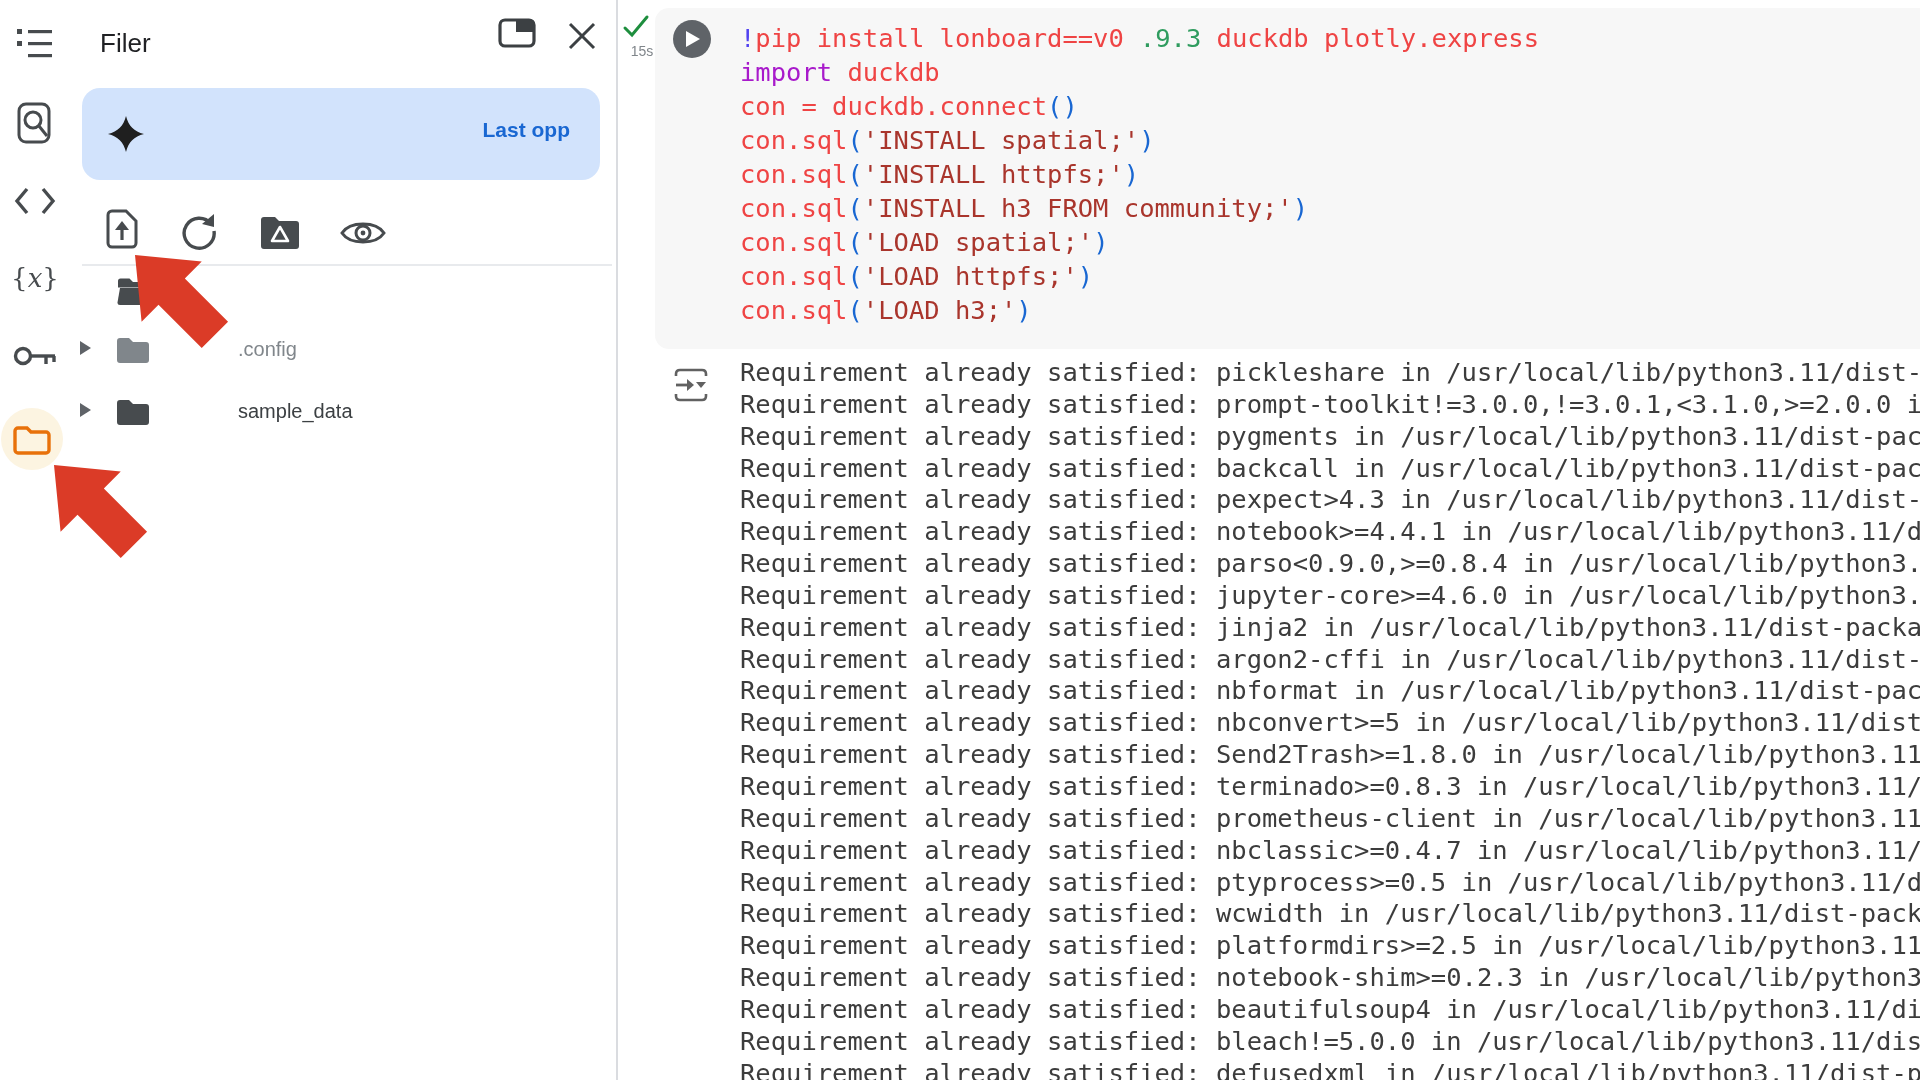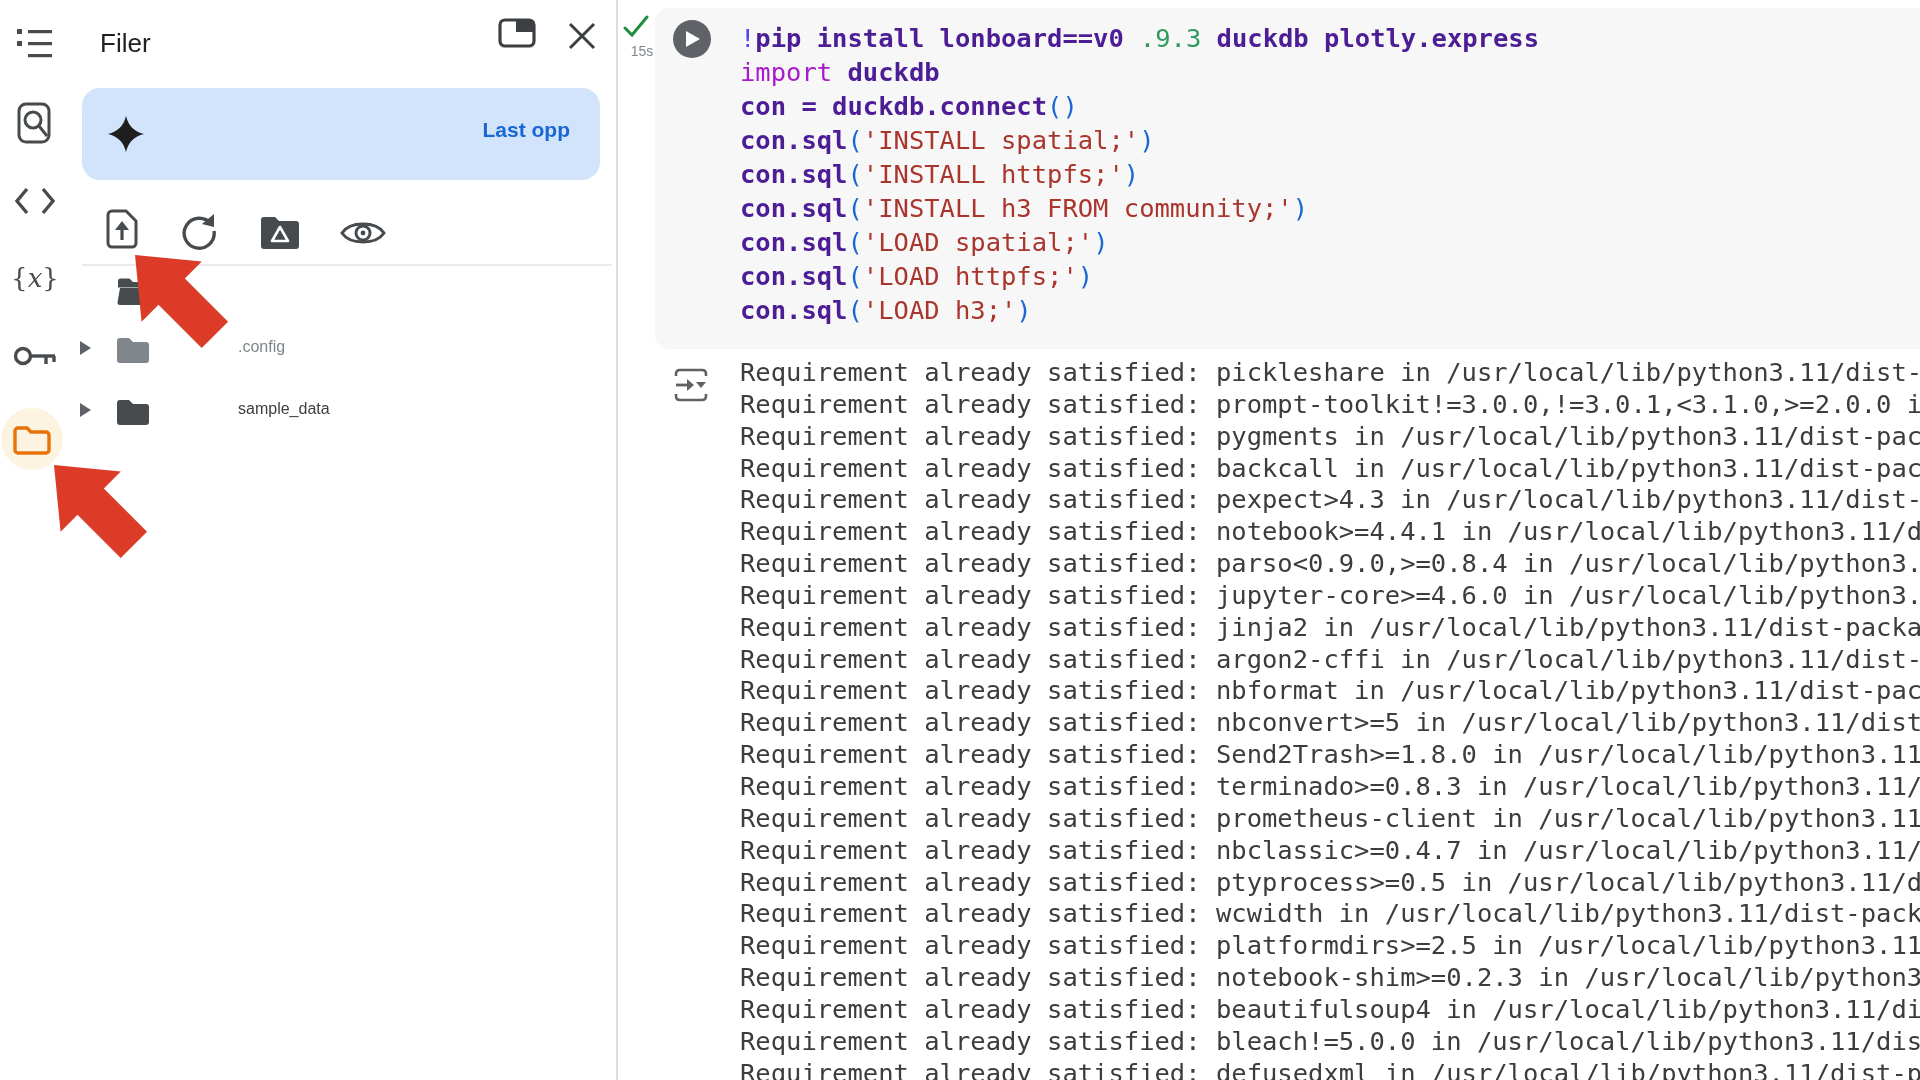--- a/index.html
+++ b/index.html
@@ -24,37 +24,37 @@
             background:#D2E3FC; }
   .banner-text { position:absolute; left:92px; top:16px; font-size:21px; line-height:29px; color:#1F1F1F; }
   .banner-link { position:absolute; right:30px; top:30px; font-size:21px; font-weight:bold; color:#1967D2;
                  background:none; border:none; cursor:pointer; }
   .tool-btn { position:absolute; background:none; border:none; cursor:pointer; }
   .tree-divider { position:absolute; left:82px; top:264px; width:530px; height:0;
                   border-top:2px solid #E8EAED; }
   .tree-row { position:absolute; left:70px; width:546px; height:52px; cursor:pointer; }
   .caret { position:absolute; width:0; height:0; border-left:11px solid #5F6368;
            border-top:7px solid transparent; border-bottom:7px solid transparent; }
-  .tree-label { position:absolute; left:168px; font-size:16px; }
+  .tree-label { position:absolute; left:168px; font-size:20px; }
   .lbl-dim { color:#80868B; }
   .lbl-dark { color:#3C4043; }
 
   .vdivider { position:absolute; left:616px; top:0; width:2px; height:1080px; background:#DADCE0; }
 
   
   .exec-time { position:absolute; left:616px; top:43px; width:40px; text-align:center;
                font-size:14px; color:#80868B;padding-left:12px; }
   .cell { position:absolute; left:655px; top:8px; width:1265px; height:341px;
           background:#F7F7F7; border-radius:14px 0 0 14px; }
   .run-btn { position:absolute; left:18px; top:12px; width:38px; height:38px; border-radius:50%;
              background:#5F6368; border:none; cursor:pointer; display:flex; align-items:center; justify-content:center; }
   .mono { font-family:"DejaVu Sans Mono", monospace; }
   .code-block { position:absolute; left:740px; top:21px; font-size:25.5px; line-height:34px;
                 white-space:pre; cursor:text; }
-  .tok-plain  { color:#4c1d95;font-weight:bold; }
+  .tok-plain  { color:#ef4444; }
   .tok-magic  { color:#5142F0; }
   .tok-number { color:#2F9C5F;margin-left:16px; }
   .tok-keyword{ color:#A81ACB;margin-top:32px; }
   .tok-string { color:#A9352C; }
   .tok-bracket{ color:#1967D2; }
 
   .output-block { position:absolute; left:740px; top:357px; width:1180px; font-size:25.5px;
                   line-height:31.85px; white-space:pre; color:#3C3C3C; overflow:hidden; }
 
   .annotation { pointer-events:none; }

